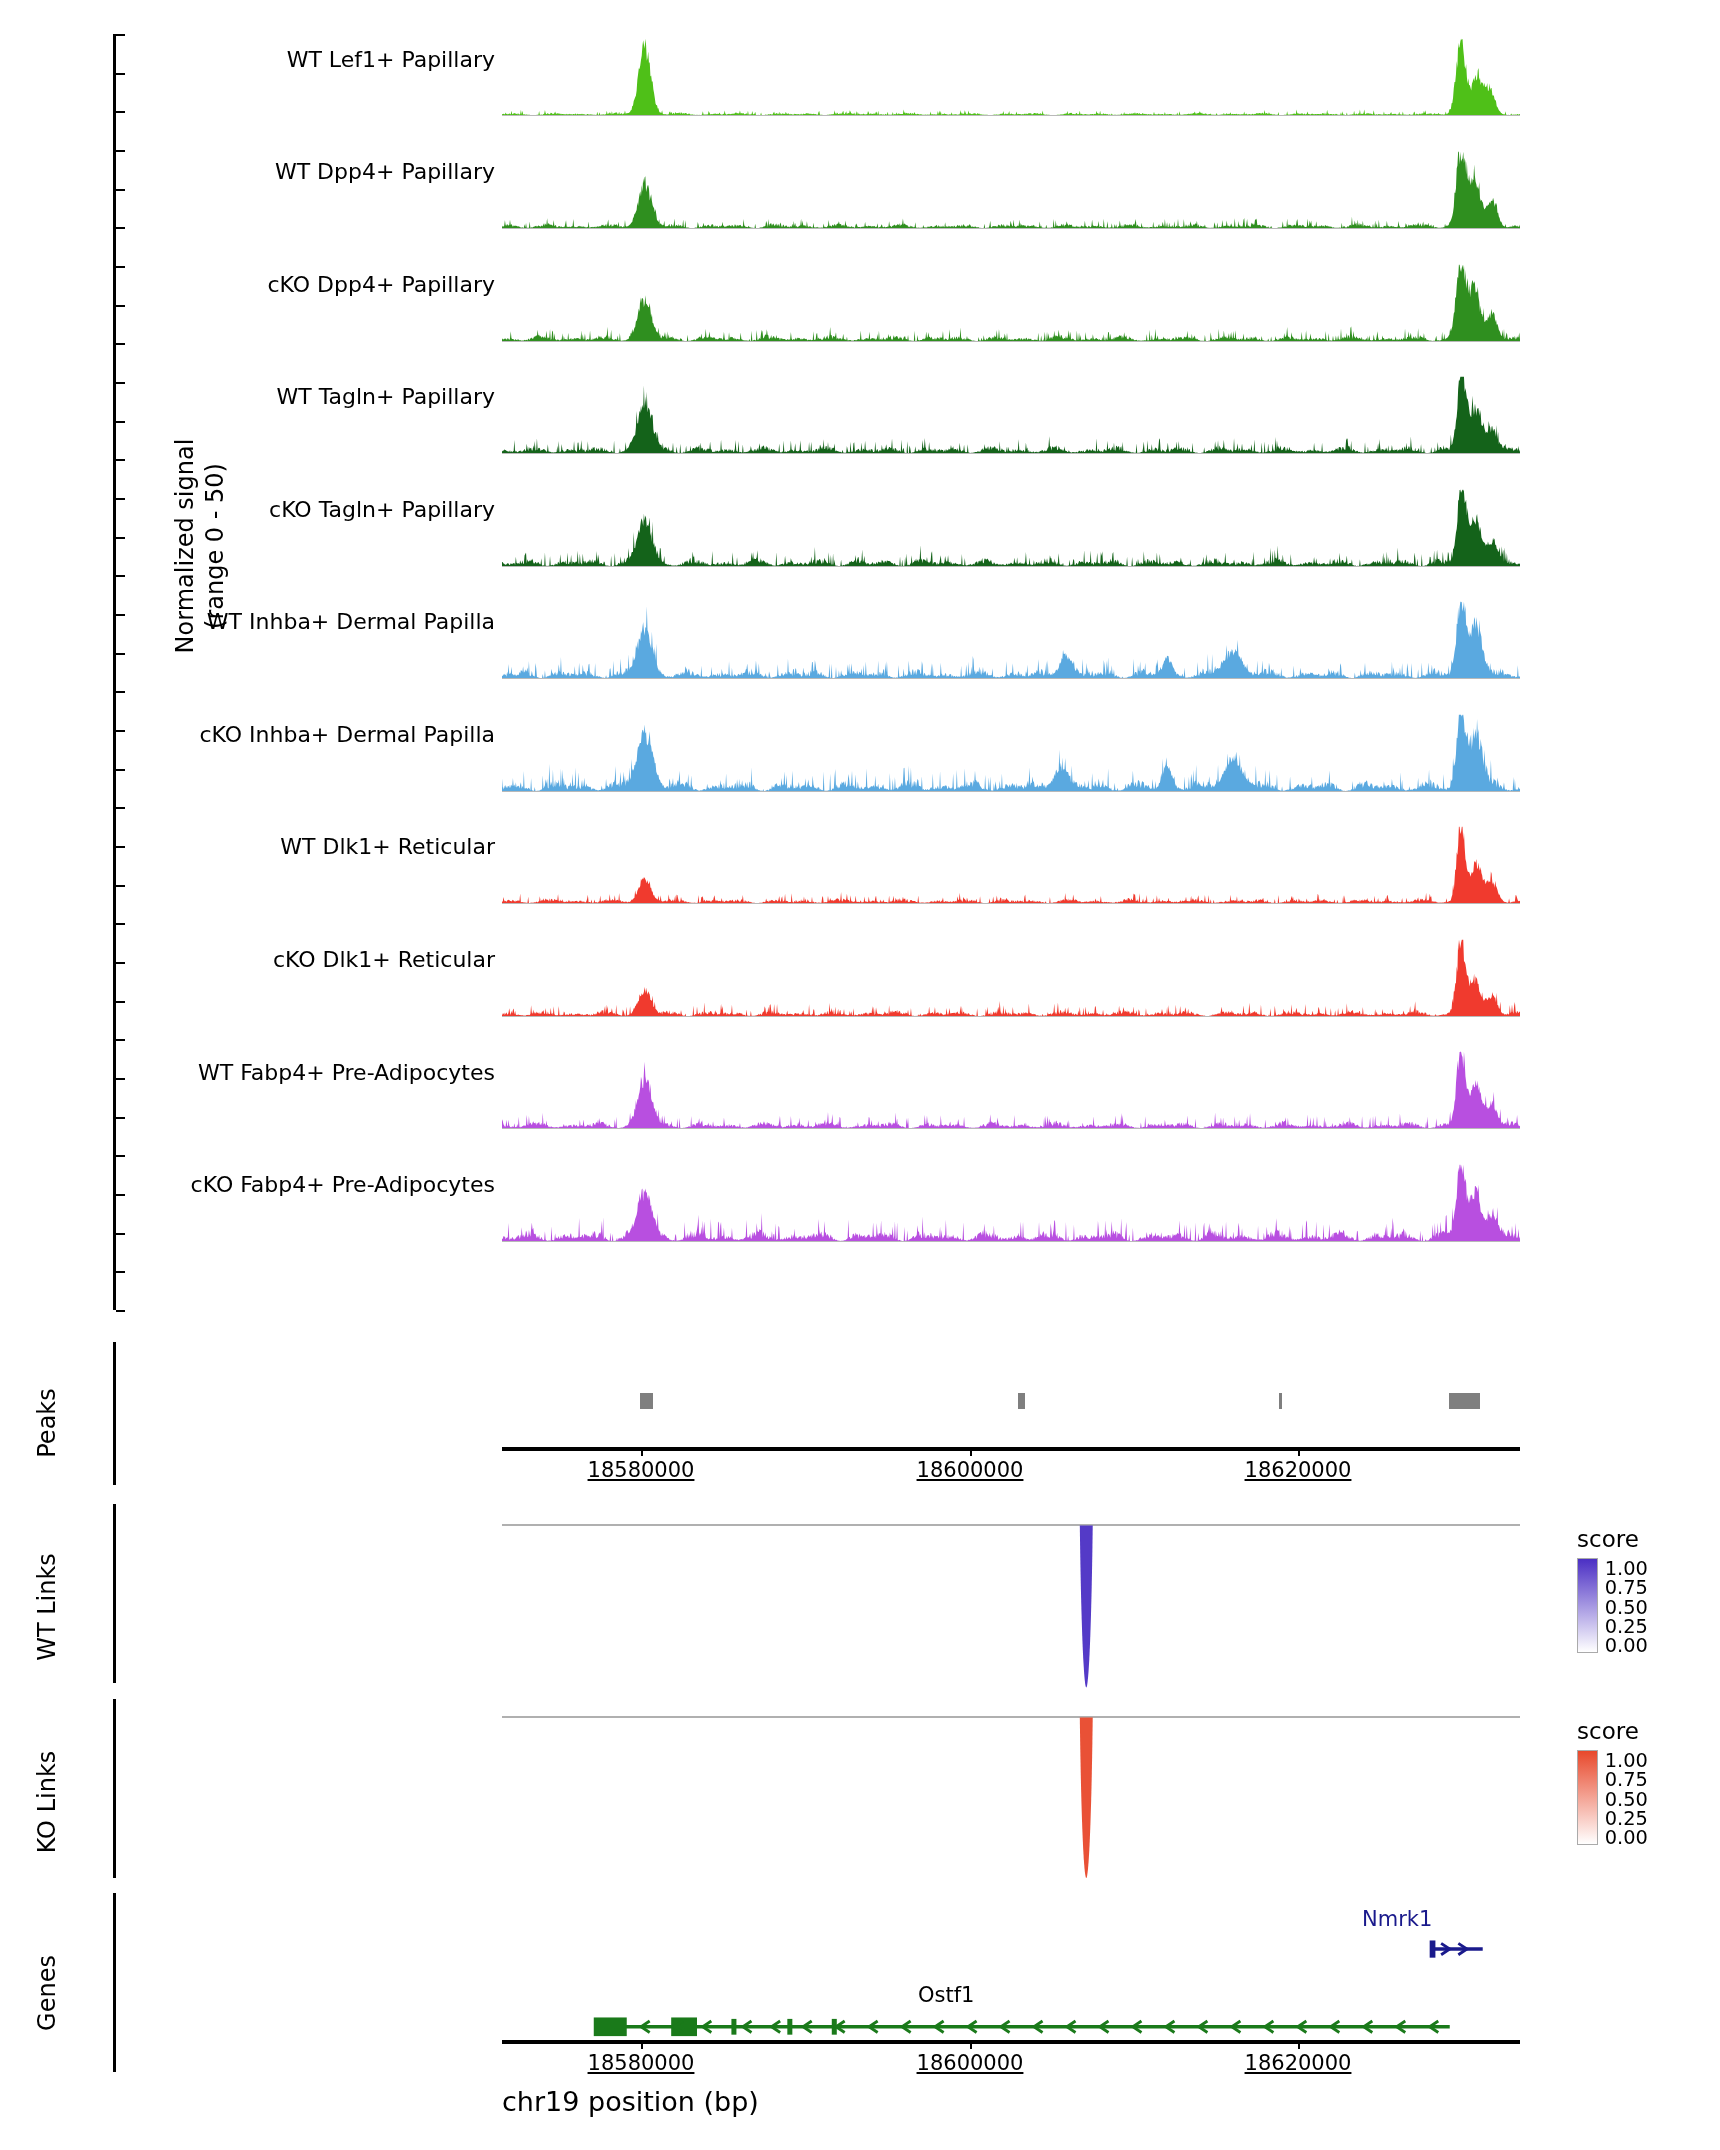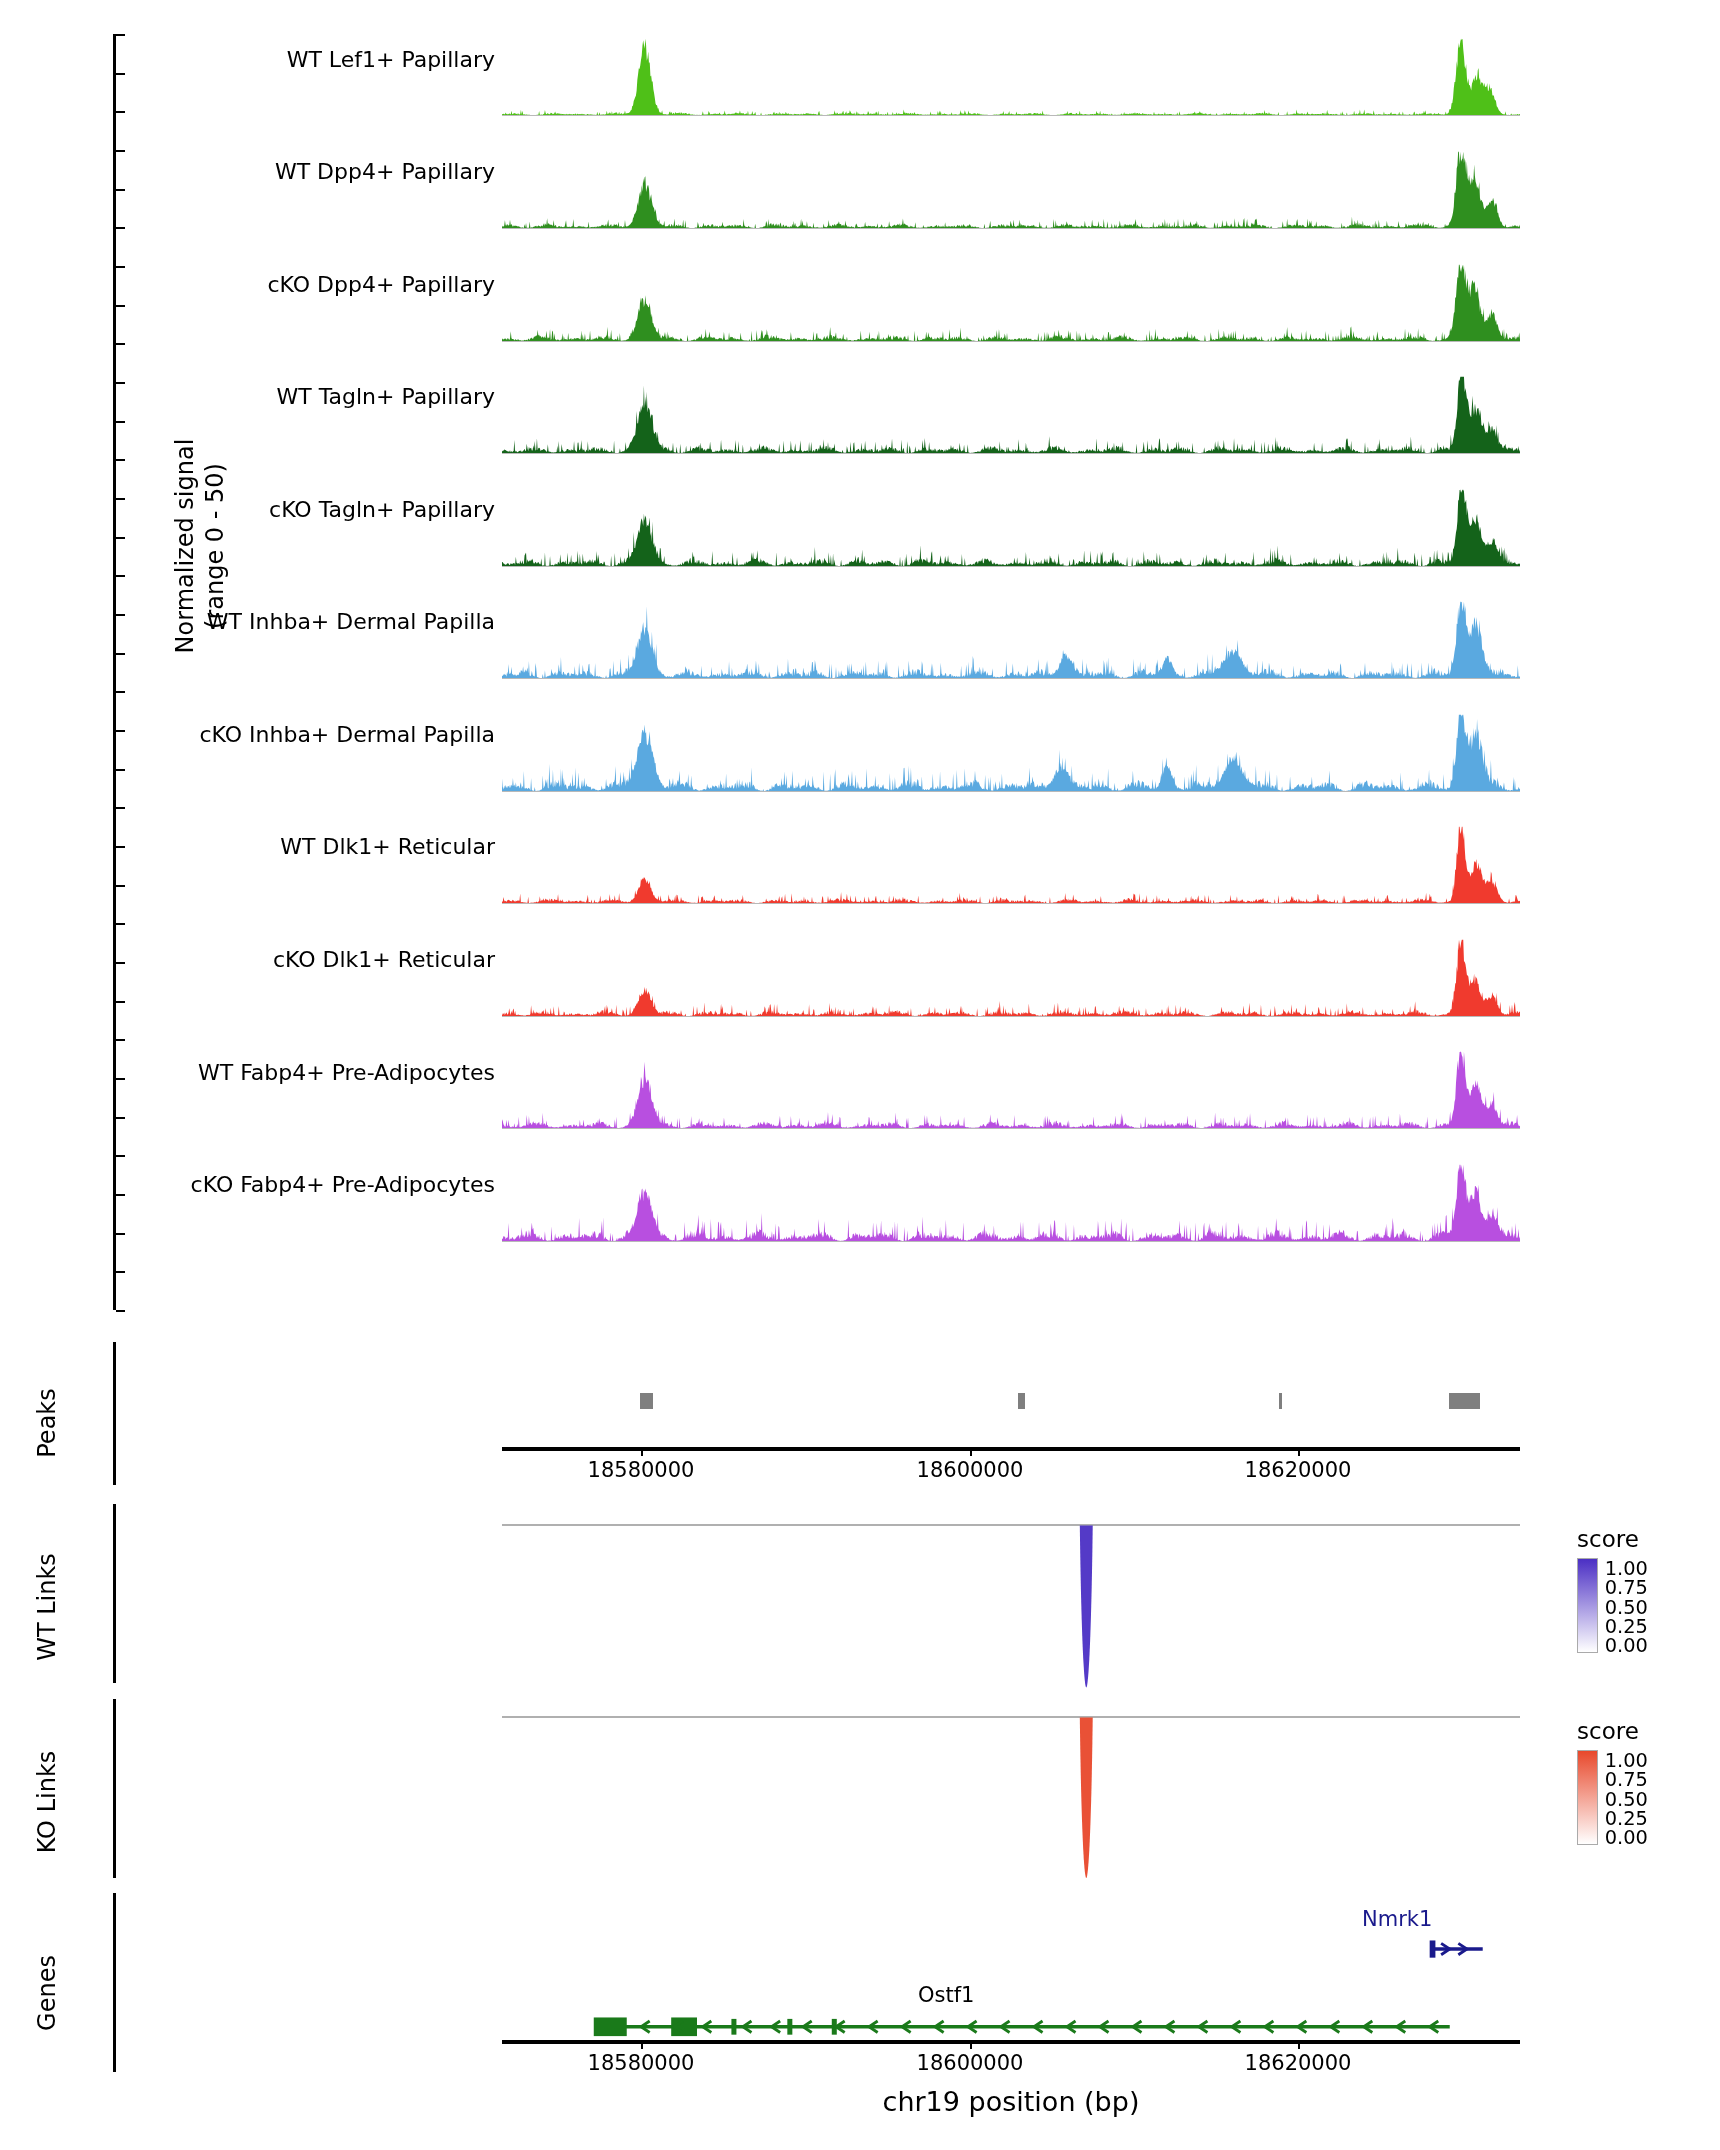--- a/index.html
+++ b/index.html
@@ -96,25 +96,26 @@
     position: absolute;
     width: 2.2px;
     height: 8.6px;
     background: #000000;
   }
   .xticklabel {
     position: absolute;
     font-size: 21px;
     text-align: center;
     width: 172px;
+    text-decoration: underline;
   }
   .xaxis-title {
     position: absolute;
     font-size: 27px;
-    text-align: center;
+    text-align: left;
     width: 1018px;
     left: 502px;
   }
   
   .linkpanel-top {
     position: absolute;
     left: 502px;
     width: 1018px;
     height: 2.2px;
     background: #b0b0b0;

